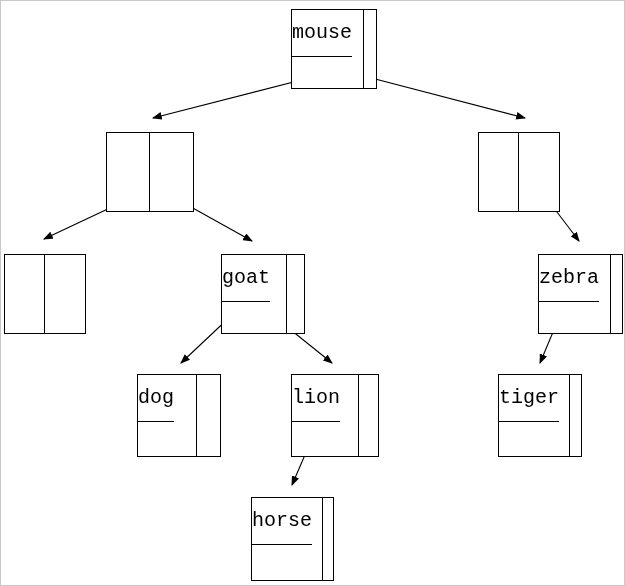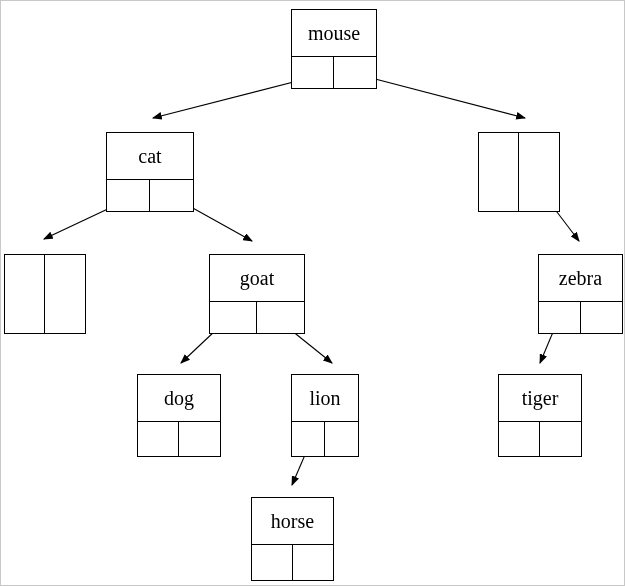--- a/index.html
+++ b/index.html
@@ -25,21 +25,22 @@
     width: 625px;
     height: 586px;
     pointer-events: none;
   }
   .node {
     position: absolute;
     box-sizing: border-box;
     border: 1px solid #000000;
     background: #ffffff;
     display: flex;
-    flex-direction: column;
+    flex-direction: row;
+    font-family: Liberation Mono, monospace;
   }
   .node-label {
     flex: 0 0 auto;
     height: 46px;
     display: flex;
     align-items: center;
     justify-content: center;
     border-bottom: 1px solid #000000;
     font-size: 20px;
     color: #000000;
@@ -85,60 +86,59 @@
 
   <div id="node-layer">
       <div class="node" style="left: 290px; top: 8px; width: 86px; height: 80px;">
         <div class="node-label">mouse</div>
         <div class="node-pointers">
           <div class="ptr ptr-left"></div>
           <div class="ptr ptr-right"></div>
         </div>
       </div>
       <div class="node" style="left: 105px; top: 131px; width: 88px; height: 80px;">
-        <div class="node-label">cat</div>
         <div class="node-pointers">
           <div class="ptr ptr-left"></div>
           <div class="ptr ptr-right"></div>
         </div>
       </div>
       <div class="node" style="left: 477px; top: 131px; width: 82px; height: 80px;">
         <div class="node-pointers">
           <div class="ptr ptr-left"></div>
           <div class="ptr ptr-right"></div>
         </div>
       </div>
       <div class="node" style="left: 3px; top: 253px; width: 82px; height: 80px;">
         <div class="node-pointers">
           <div class="ptr ptr-left"></div>
           <div class="ptr ptr-right"></div>
         </div>
       </div>
-      <div class="node" style="left: 208px; top: 253px; width: 96px; height: 80px;">
+      <div class="node" style="left: 220px; top: 253px; width: 84px; height: 80px;">
         <div class="node-label">goat</div>
         <div class="node-pointers">
           <div class="ptr ptr-left"></div>
           <div class="ptr ptr-right"></div>
         </div>
       </div>
       <div class="node" style="left: 537px; top: 253px; width: 85px; height: 80px;">
         <div class="node-label">zebra</div>
         <div class="node-pointers">
           <div class="ptr ptr-left"></div>
           <div class="ptr ptr-right"></div>
         </div>
       </div>
       <div class="node" style="left: 136px; top: 373px; width: 84px; height: 83px;">
         <div class="node-label">dog</div>
         <div class="node-pointers">
           <div class="ptr ptr-left"></div>
           <div class="ptr ptr-right"></div>
         </div>
       </div>
-      <div class="node" style="left: 290px; top: 373px; width: 68px; height: 83px;">
+      <div class="node" style="left: 290px; top: 373px; width: 88px; height: 83px;">
         <div class="node-label">lion</div>
         <div class="node-pointers">
           <div class="ptr ptr-left"></div>
           <div class="ptr ptr-right"></div>
         </div>
       </div>
       <div class="node" style="left: 497px; top: 373px; width: 84px; height: 83px;">
         <div class="node-label">tiger</div>
         <div class="node-pointers">
           <div class="ptr ptr-left"></div>

